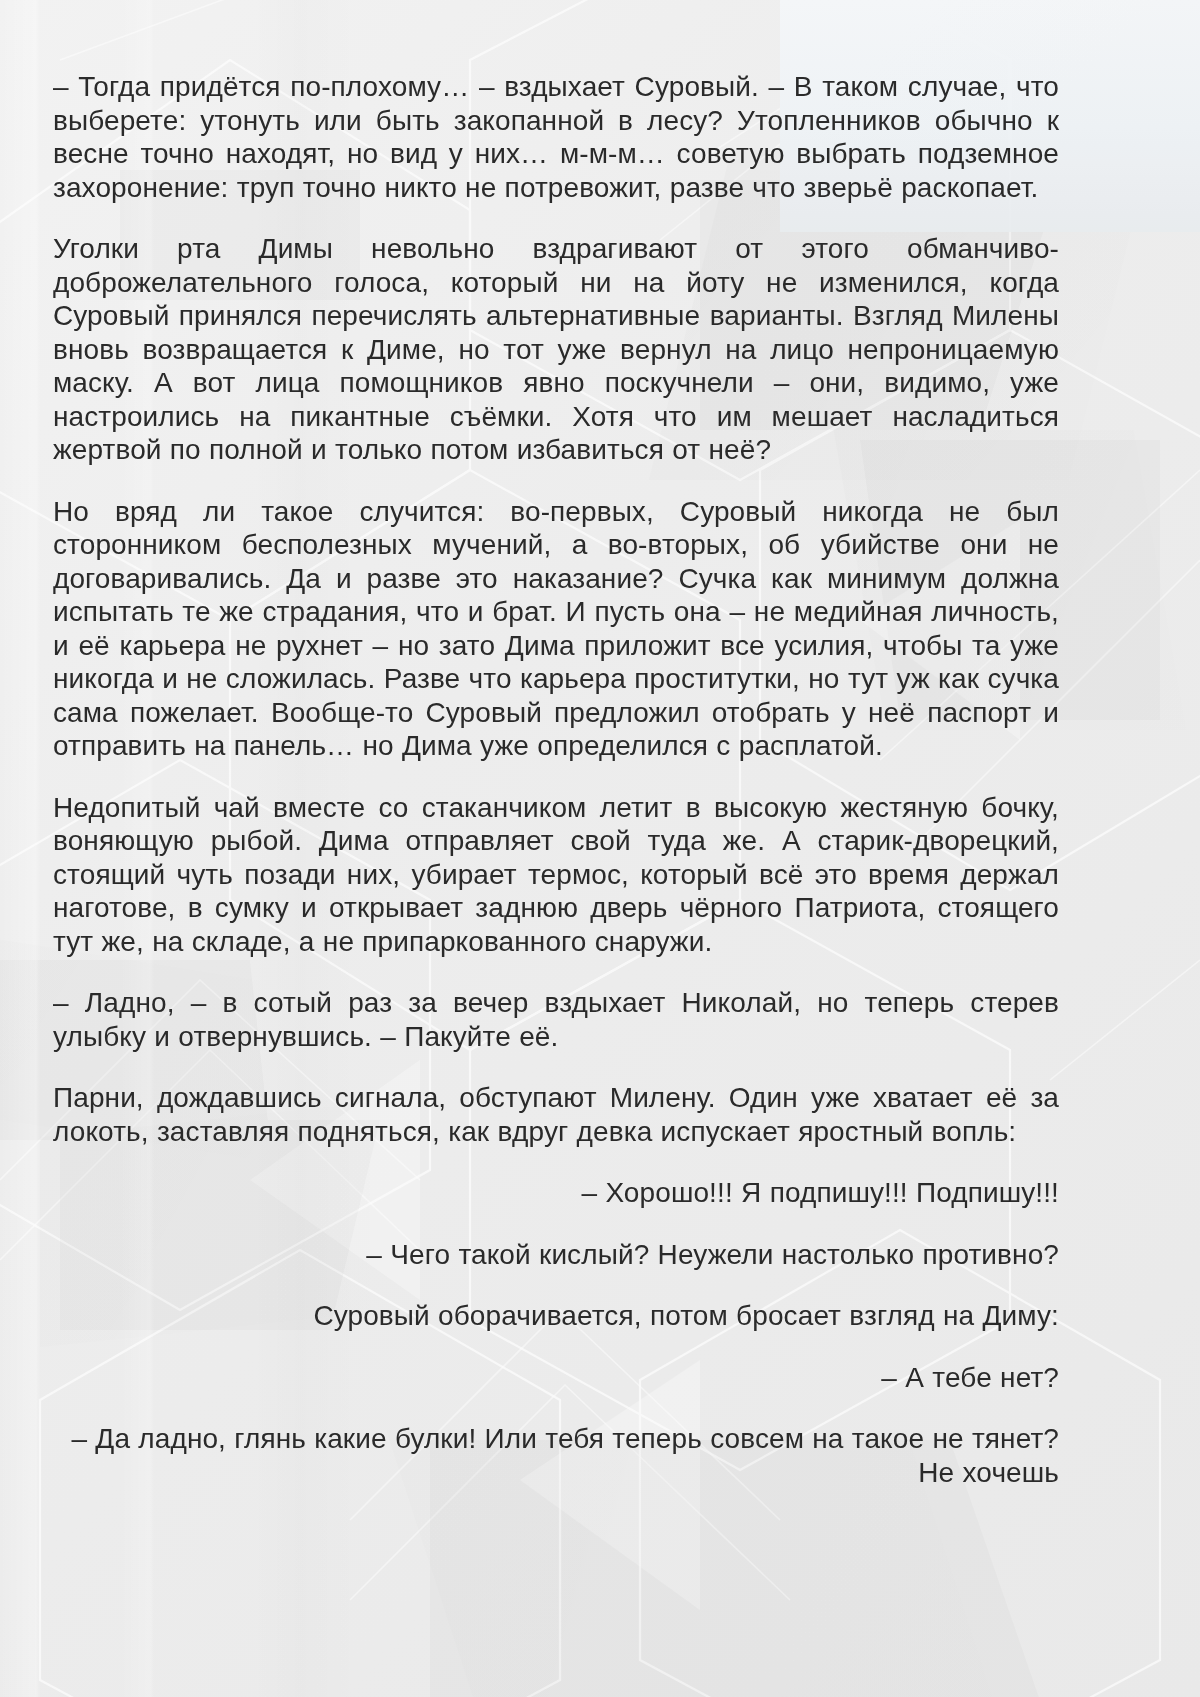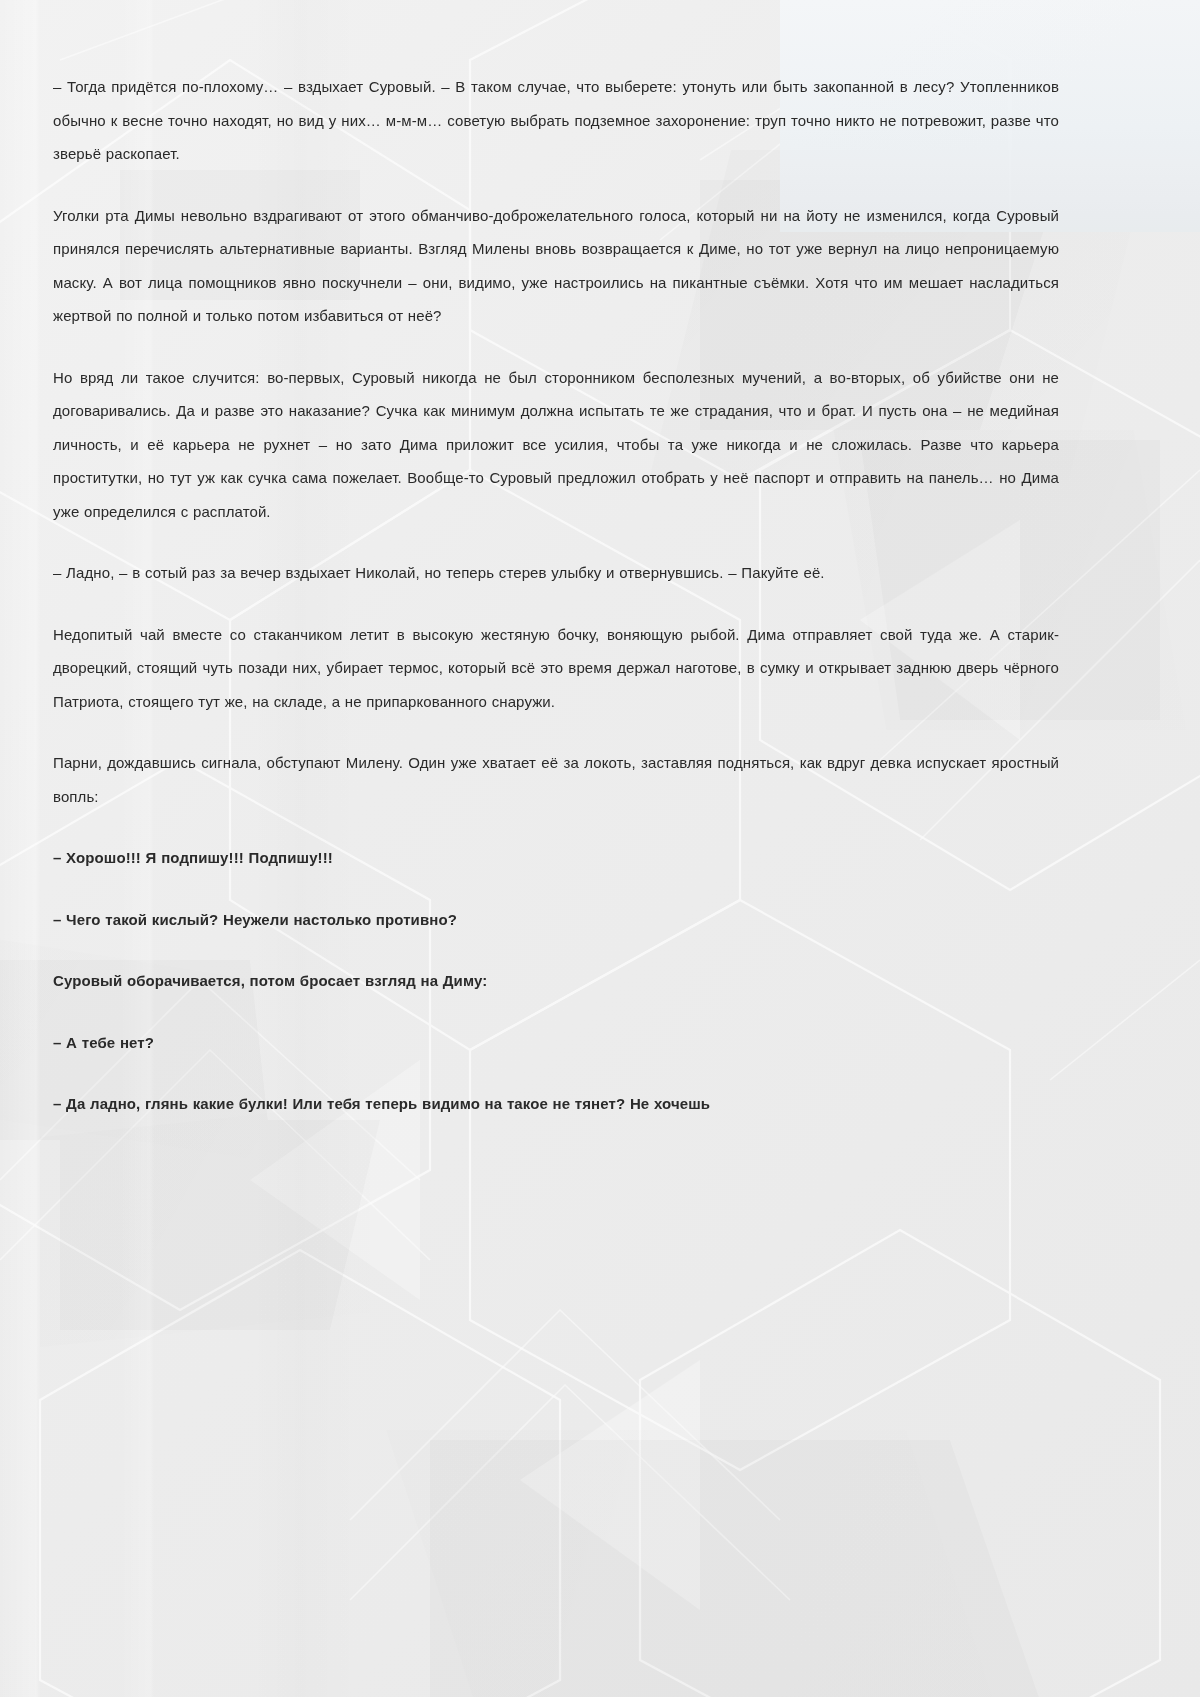--- a/index.html
+++ b/index.html
@@ -81,31 +81,31 @@
 
   
   .text-column {
     position: absolute;
     left: 53px;
     top: 70px;
     width: 1006px;
   }
   p.para {
     margin: 0 0 28px 0;
-    font-size: 15px;
+    font-size: 28px;
     line-height: 33.5px;
     color: #2a2a2a;
     text-align: justify;
     letter-spacing: .1px;
     word-spacing: .4px;
     font-weight: 400;
   }
   p.para.last { margin-bottom: 0; }
   
-  p.para.nojustify { text-align: left; font-weight: bold; }
+  p.para.nojustify { text-align: right; }
 </style>
 </head>
 <body>
 
 <div class="page">
 
   <svg class="bg-layer poly-net" viewBox="0 0 1200 1697" preserveAspectRatio="none" aria-hidden="true">
     <g stroke="#ffffff" stroke-width="2.2" fill="none" opacity="0.75">
       <path d="M-40 250 L230 60 L470 210 L470 470 L230 620 L-40 470 Z"></path>
       <path d="M230 620 L470 470 L740 620 L740 900 L470 1050 L230 900 Z"></path>
@@ -242,23 +242,23 @@
         <path d="M330 -10 L420 60"></path>
         <path d="M250 150 L420 40"></path>
       </g>
     </svg>
   </div>
 
   <div class="text-column">
     <p class="para">– Тогда придётся по-плохому… – вздыхает Суровый. – В таком случае, что выберете: утонуть или быть закопанной в лесу? Утопленников обычно к весне точно находят, но вид у них… м-м-м… советую выбрать подземное захоронение: труп точно никто не потревожит, разве что зверьё раскопает.</p>
     <p class="para">Уголки рта Димы невольно вздрагивают от этого обманчиво-доброжелательного голоса, который ни на йоту не изменился, когда Суровый принялся перечислять альтернативные варианты. Взгляд Милены вновь возвращается к Диме, но тот уже вернул на лицо непроницаемую маску. А вот лица помощников явно поскучнели – они, видимо, уже настроились на пикантные съёмки. Хотя что им мешает насладиться жертвой по полной и только потом избавиться от неё?</p>
     <p class="para">Но вряд ли такое случится: во-первых, Суровый никогда не был сторонником бесполезных мучений, а во-вторых, об убийстве они не договаривались. Да и разве это наказание? Сучка как минимум должна испытать те же страдания, что и брат. И пусть она – не медийная личность, и её карьера не рухнет – но зато Дима приложит все усилия, чтобы та уже никогда и не сложилась. Разве что карьера проститутки, но тут уж как сучка сама пожелает. Вообще-то Суровый предложил отобрать у неё паспорт и отправить на панель… но Дима уже определился с расплатой.</p>
+    <p class="para">Недопитый чай вместе со стаканчиком летит в высокую жестяную бочку, воняющую рыбой. Дима отправляет свой туда же. А старик-дворецкий, стоящий чуть позади них, убирает термос, который всё это время держал наготове, в сумку и открывает заднюю дверь чёрного Патриота, стоящего тут же, на складе, а не припаркованного снаружи.</p>
     <p class="para">– Ладно, – в сотый раз за вечер вздыхает Николай, но теперь стерев улыбку и отвернувшись. – Пакуйте её.</p>
-    <p class="para">Недопитый чай вместе со стаканчиком летит в высокую жестяную бочку, воняющую рыбой. Дима отправляет свой туда же. А старик-дворецкий, стоящий чуть позади них, убирает термос, который всё это время держал наготове, в сумку и открывает заднюю дверь чёрного Патриота, стоящего тут же, на складе, а не припаркованного снаружи.</p>
     <p class="para">Парни, дождавшись сигнала, обступают Милену. Один уже хватает её за локоть, заставляя подняться, как вдруг девка испускает яростный вопль:</p>
     <p class="para nojustify">– Хорошо!!! Я подпишу!!! Подпишу!!!</p>
     <p class="para nojustify">– Чего такой кислый? Неужели настолько противно?</p>
     <p class="para nojustify">Суровый оборачивается, потом бросает взгляд на Диму:</p>
     <p class="para nojustify">– А тебе нет?</p>
-    <p class="para nojustify last">– Да ладно, глянь какие булки! Или тебя теперь видимо на такое не тянет? Не хочешь</p>
+    <p class="para nojustify last">– Да ладно, глянь какие булки! Или тебя теперь совсем на такое не тянет? Не хочешь</p>
   </div>
 
 </div>
 
 </body></html>

